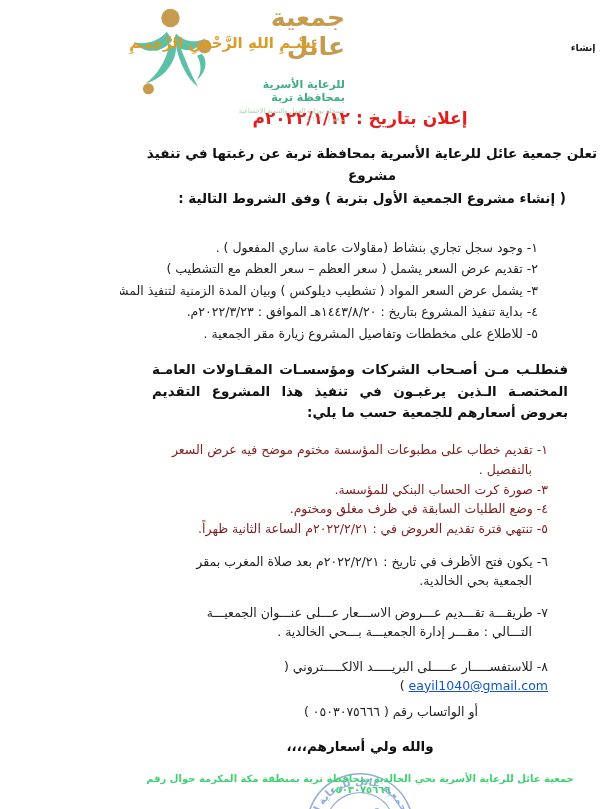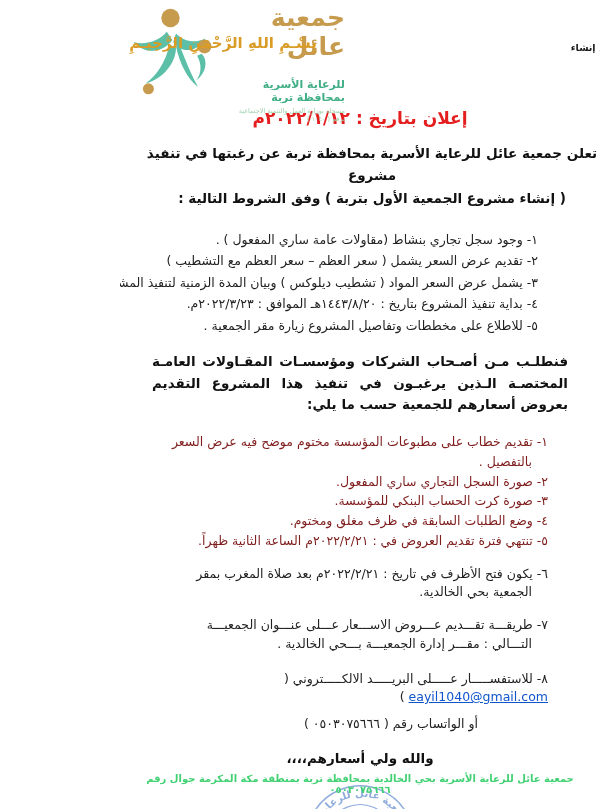--- a/index.html
+++ b/index.html
@@ -21,21 +21,21 @@
   .meta-label{color:#019e4e;font-weight:normal;}
   .meta-value{color:#1a1a1a;font-weight:bold;}
 
   
   .title{margin-top:8px;text-align:center;color:#e41e1e;font-size:17px;font-weight:bold;}
 
   
   .intro{margin-top:14px;text-align:center;font-size:13.5px;font-weight:bold;color:#111;line-height:1.65;padding-left:24px;}
 
   
-  .list1{margin:20px 62px 0 40px;font-size:12.5px;color:#222;line-height:1.72;}
+  .list1{margin:28px 62px 0 40px;font-size:12.5px;color:#222;line-height:1.72;}
   .list1 .li{white-space:nowrap;}
 
   .request{margin:15px 32px 0 32px;font-size:13.5px;font-weight:bold;color:#111;text-align:justify;line-height:1.6;}
 
   .list2{margin:16px 52px 0 40px;font-size:12.5px;color:#7f1d1d;line-height:1.58;}
   .list2 .li{padding-right:16px;text-indent:-16px;}
 
   .li-extra{margin:14px 52px 0 60px;font-size:12.5px;color:#222;line-height:1.5;padding-right:16px;text-indent:-16px;}
   .li-contact{margin:16px 52px 0 60px;font-size:12.5px;color:#222;line-height:1.5;}
   .li-contact .line2{margin-right:70px;margin-top:8px;}
@@ -105,21 +105,20 @@
     <div class="li">٢- تقديم عرض السعر يشمل ( سعر العظم – سعر العظم مع التشطيب )</div>
     <div class="li">٣- يشمل عرض السعر المواد ( تشطيب ديلوكس ) وبيان المدة الزمنية لتنفيذ المشروع.</div>
     <div class="li">٤- بداية تنفيذ المشروع بتاريخ : ١٤٤٣/٨/٢٠هـ الموافق : ٢٠٢٢/٣/٢٣م.</div>
     <div class="li">٥- للاطلاع على مخططات وتفاصيل المشروع زيارة مقر الجمعية .</div>
   </div>
 
   <div class="request">فنطلـب مـن أصـحاب الشركات ومؤسسـات المقـاولات العامـة المختصـة الـذين يرغبـون في تنفيذ هذا المشروع التقديم بعروض أسعارهم للجمعية حسب ما يلي:</div>
 
   <div class="list2">
     <div class="li">١- تقديم خطاب على مطبوعات المؤسسة مختوم موضح فيه عرض السعر بالتفصيل .</div>
-    <div class="li">٢- صورة السجل التجاري ساري المفعول.</div>
     <div class="li">٣- صورة كرت الحساب البنكي للمؤسسة.</div>
     <div class="li">٤- وضع الطلبات السابقة في ظرف مغلق ومختوم.</div>
     <div class="li">٥- تنتهي فترة تقديم العروض في : ٢٠٢٢/٢/٢١م الساعة الثانية ظهراً.</div>
   </div>
 
   <div class="li-extra">٦- يكون فتح الأظرف في تاريخ : ٢٠٢٢/٢/٢١م بعد صلاة المغرب بمقر الجمعية بحي الخالدية.</div>
   <div class="li-extra">٧- طريقـــة تقـــديم عـــروض الاســـعار عـــلى عنـــوان الجمعيـــة التـــالي : مقـــر إدارة الجمعيـــة بـــحي الخالدية .</div>
 
   <div class="li-contact">
     <div>

